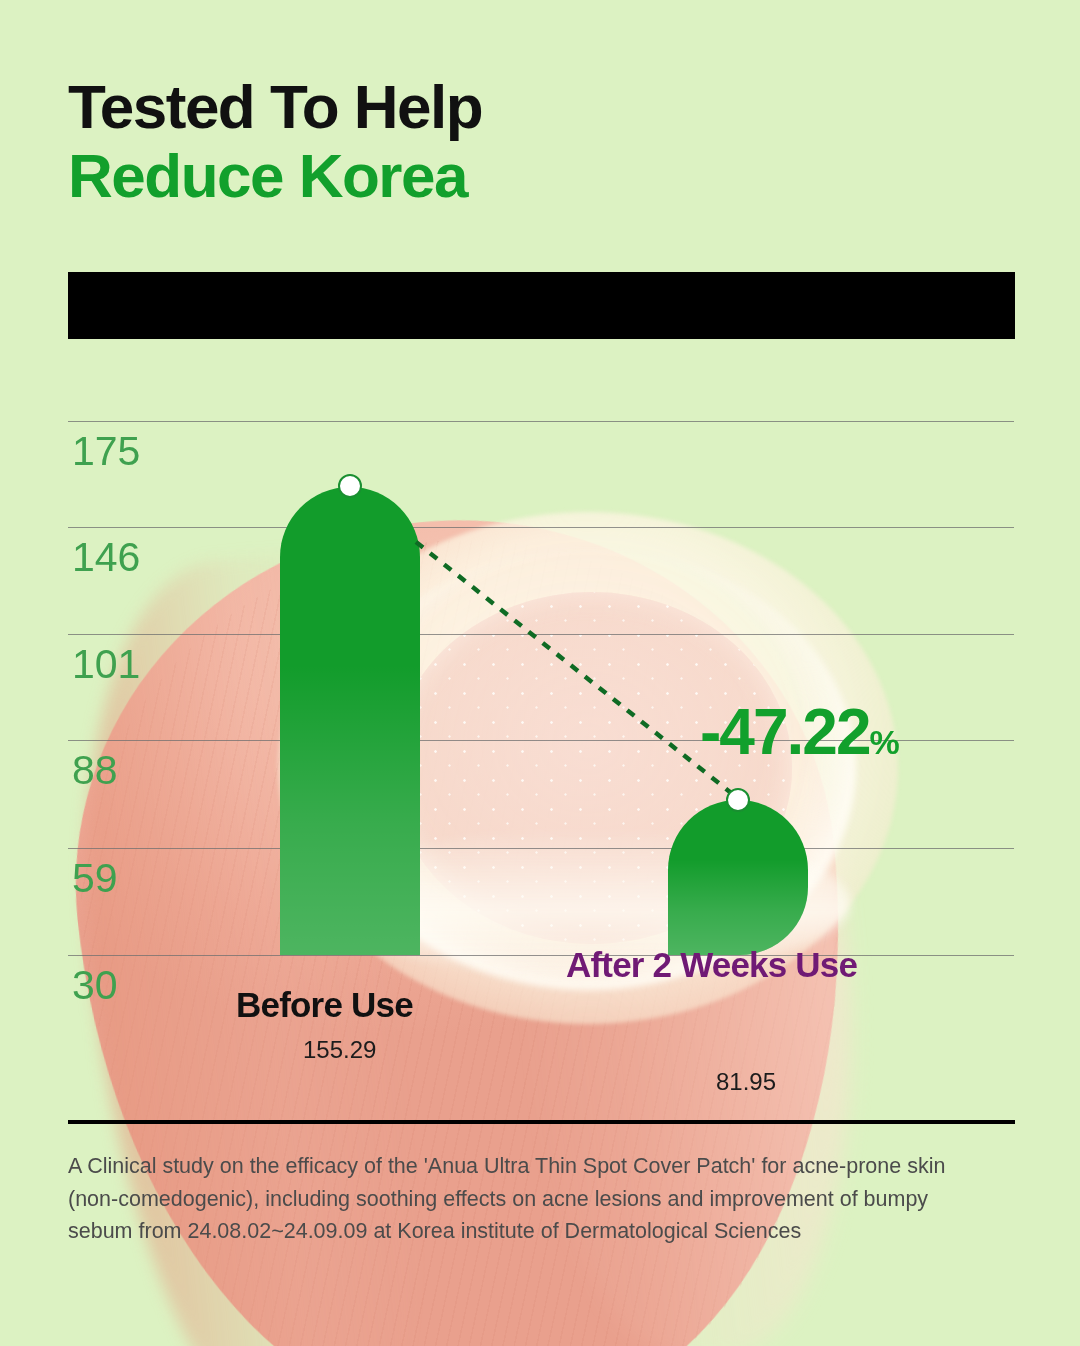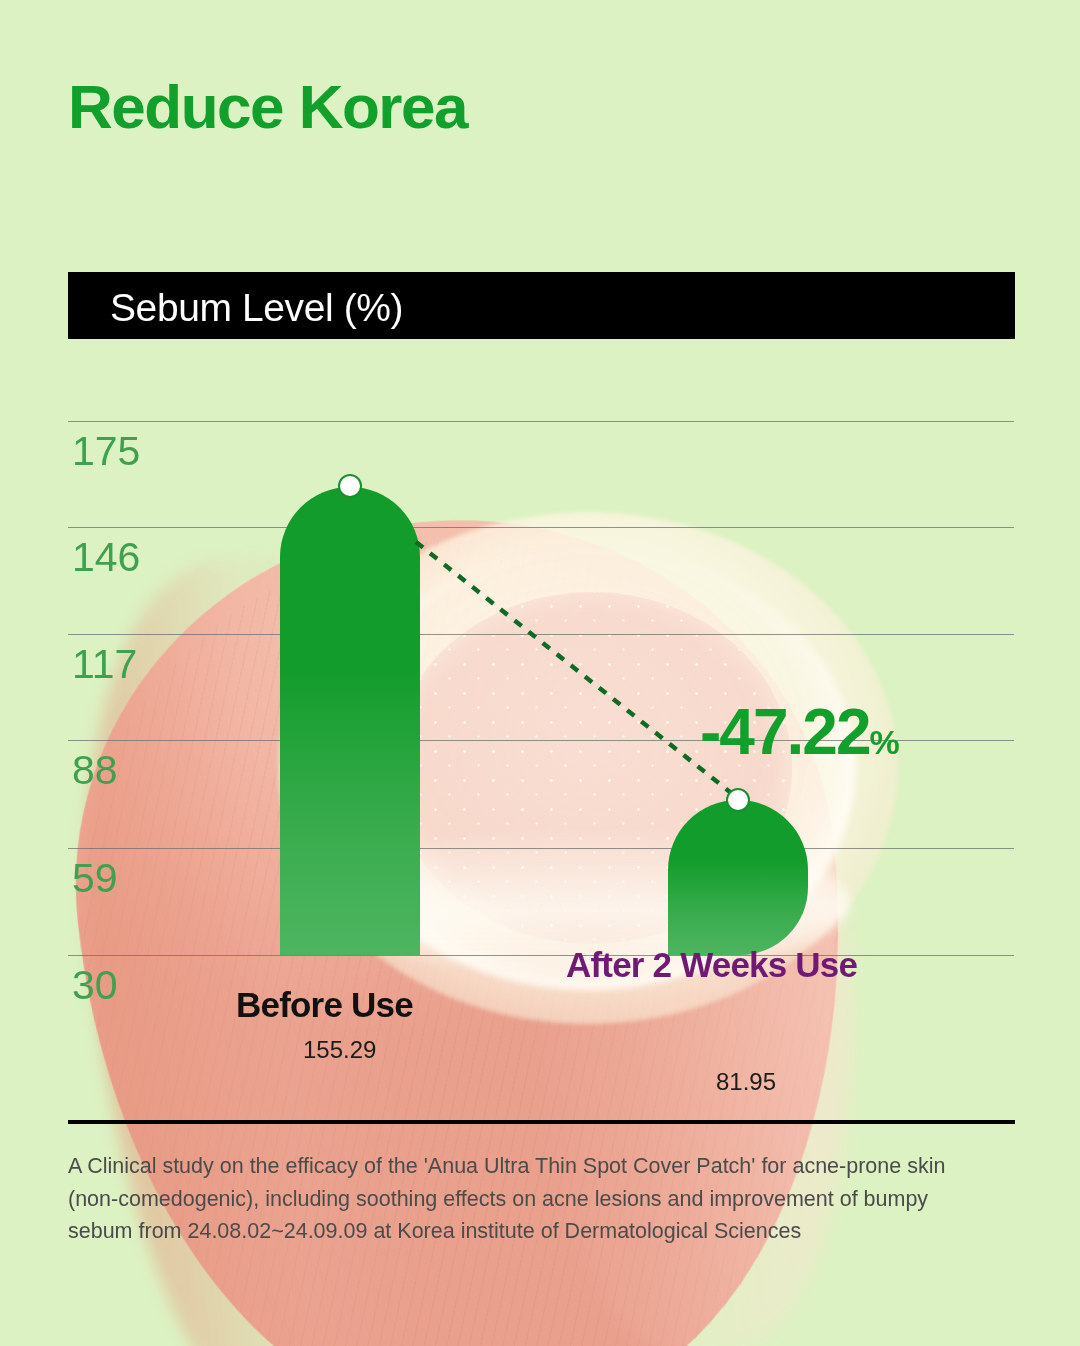--- a/index.html
+++ b/index.html
@@ -183,38 +183,38 @@
     <div class="finger-shade"></div>
     <div class="finger-hi"></div>
     <div class="patch-halo"></div>
     <div class="patch-ring"></div>
     <div class="patch-core"></div>
     <div class="patch-dots"></div>
     <div class="patch-gloss"></div>
   </div>
 
   <div class="title">
+    <div>Tested To Help</div>
     <div class="g">Reduce Korea</div>
   </div>
 
   <div class="band"></div>
-  <div class="band-label">Sebum Level (%)</div>
 
   <div class="plot">
 
     <div class="gridline" style="top:421px"></div>
     <div class="gridline" style="top:527px"></div>
     <div class="gridline" style="top:634px"></div>
     <div class="gridline" style="top:740px"></div>
     <div class="gridline" style="top:848px"></div>
     <div class="gridline" style="top:955px"></div>
 
     <div class="ytick" style="top:428px">175</div>
     <div class="ytick" style="top:534px">146</div>
-    <div class="ytick" style="top:641px">117</div>
+    <div class="ytick" style="top:641px">101</div>
     <div class="ytick" style="top:747px">88</div>
     <div class="ytick" style="top:855px">59</div>
     <div class="ytick" style="top:962px">30</div>
 
     <div class="bar bar1">
       <div class="bar-shine"></div>
     </div>
     <div class="bar bar2">
       <div class="bar-shine"></div>
     </div>

